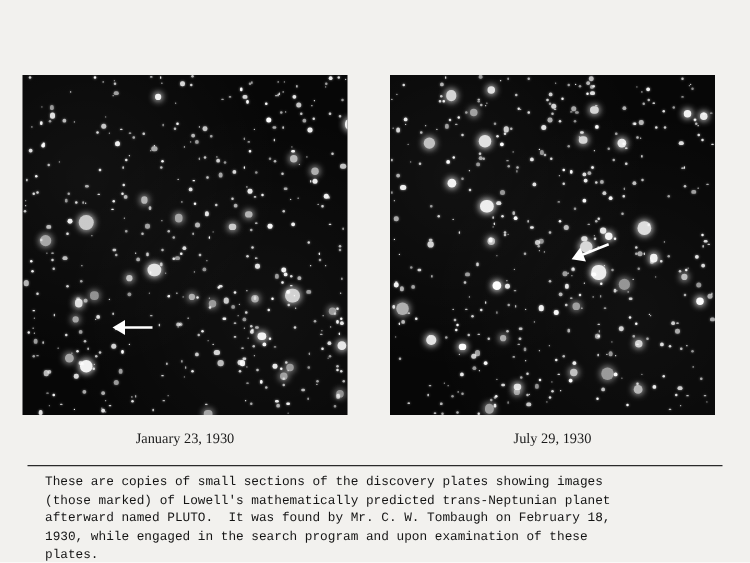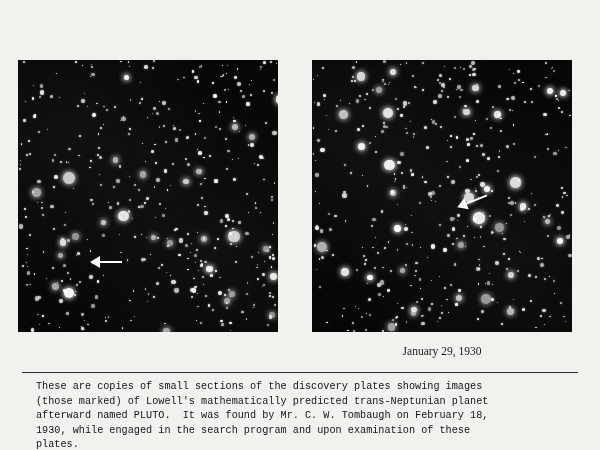--- a/index.html
+++ b/index.html
@@ -1012,21 +1012,22 @@
         </div>
       <div class="grain"></div>
       <div class="arrow tilted" style="left:144px; top:134px;">
         <div class="shaft"></div>
         <div class="head"></div>
       </div>
     </div>
 
   </div>
 
-  <div class="caption right">January 29, 1930</div>
+  <div class="caption left">January 23, 1930</div>
+  <div class="caption right">July 29, 1930</div>
 
   <div class="rule"></div>
 
   <div class="note">These are copies of small sections of the discovery plates showing images
 (those marked) of Lowell's mathematically predicted trans-Neptunian planet
 afterward named PLUTO.  It was found by Mr. C. W. Tombaugh on February 18,
 1930, while engaged in the search program and upon examination of these
 plates.</div>
 
 </div>

